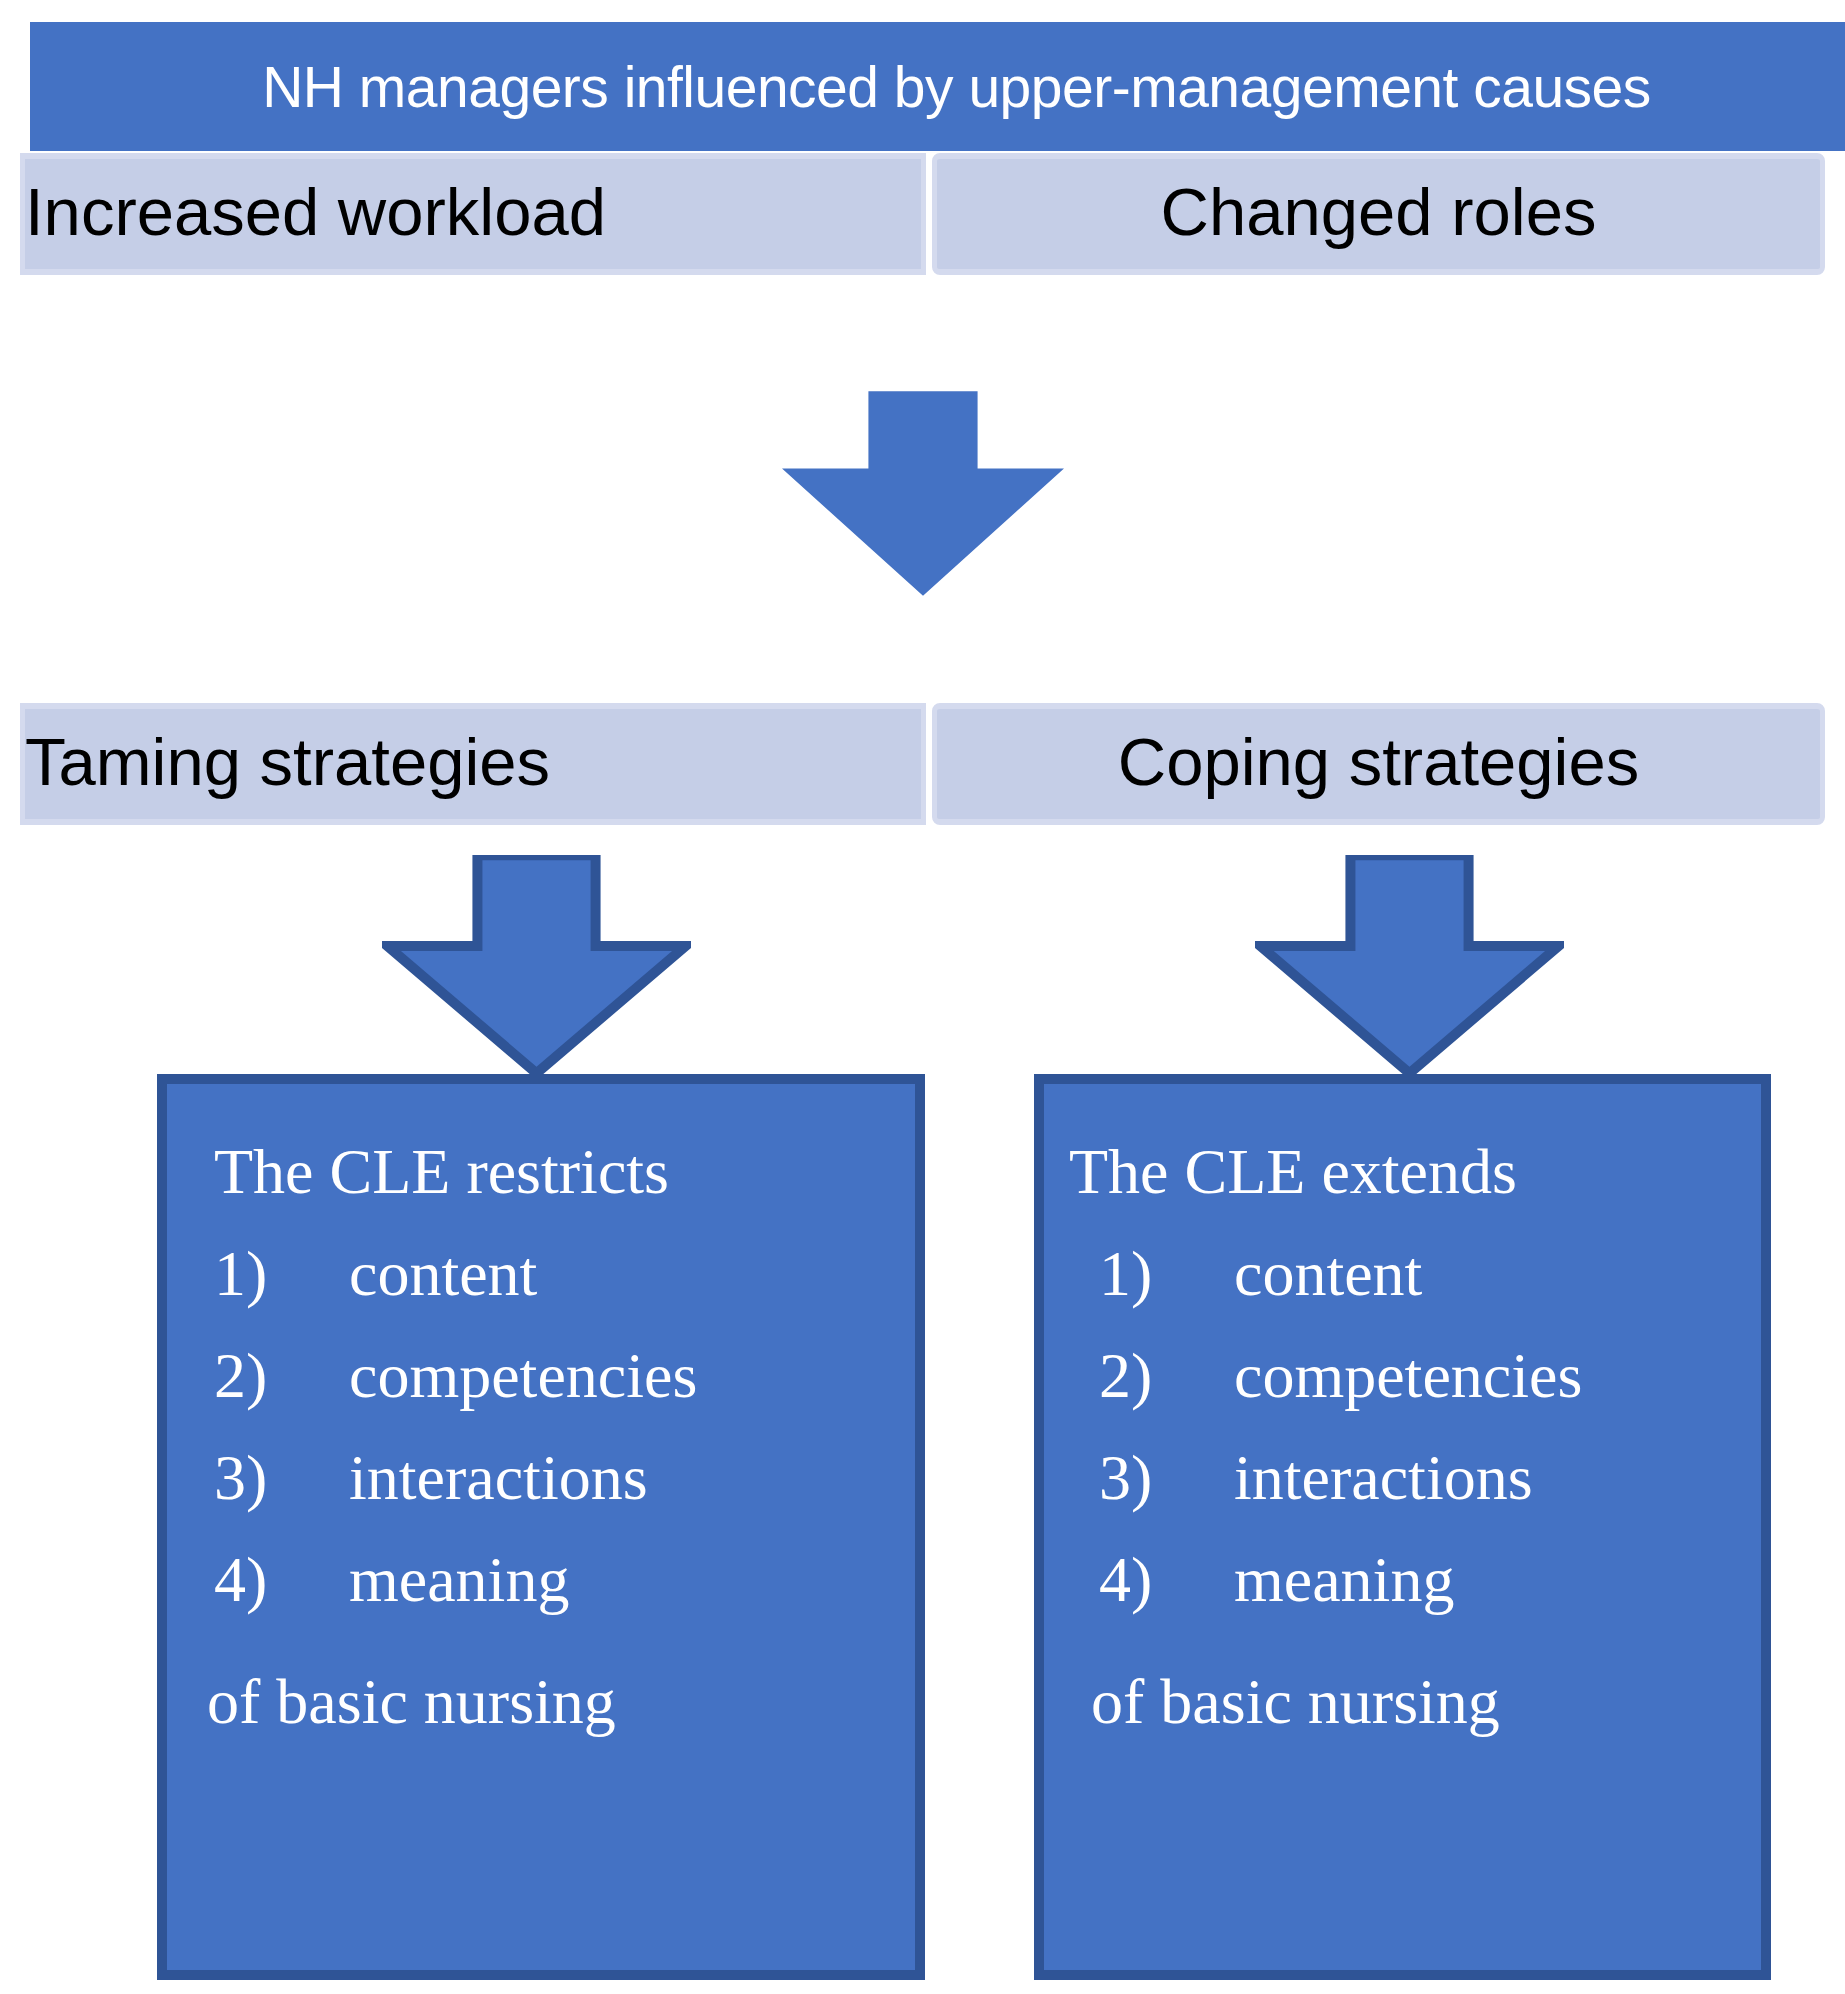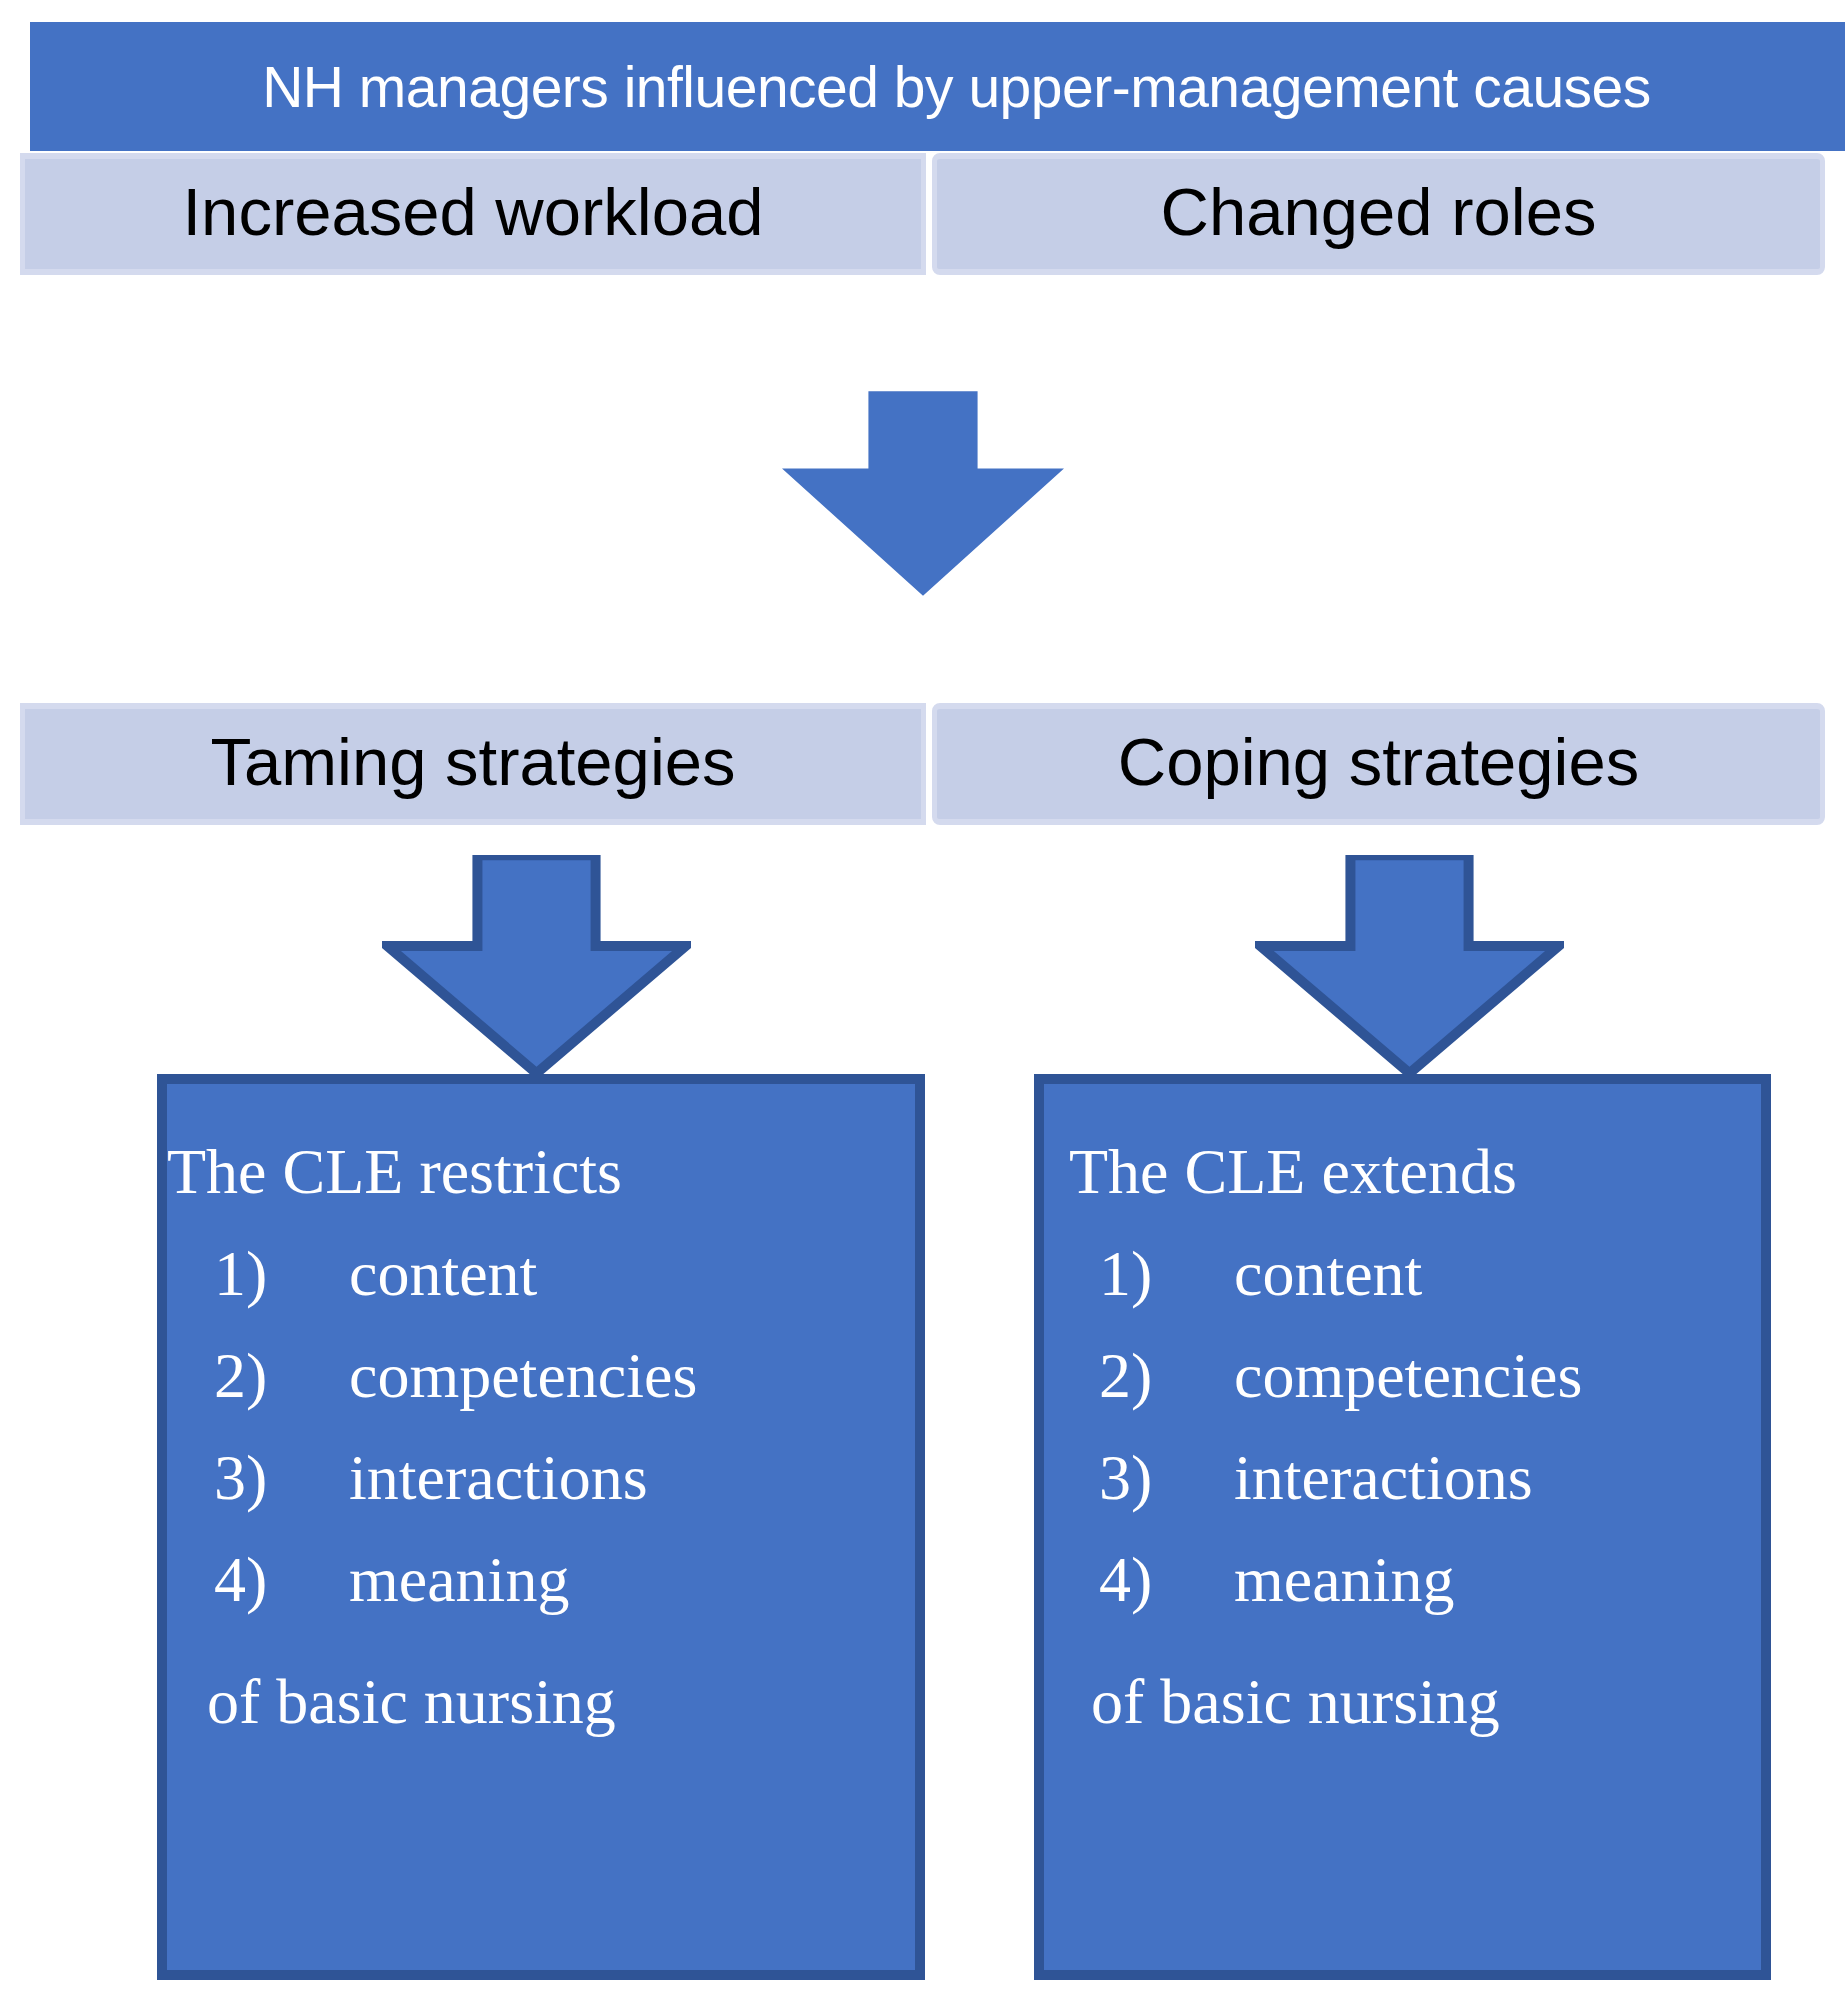--- a/index.html
+++ b/index.html
@@ -52,21 +52,21 @@
     border-right: 5.5px solid #D4DAEE;
     border-bottom: 6.4px solid #D4DAEE;
     box-sizing: border-box;
     display: flex;
     align-items: center;
     color: #000000;
     font-family: "Liberation Sans", sans-serif;
     font-size: 67px;
     white-space: nowrap;
   }
-  .lightcell.left  { left: 0px;   width: 906px; justify-content: center; }
+  .lightcell.left  { left: 0px;   width: 906px; }
   .lightcell.right { left: 912px; width: 893px; justify-content: center; border-radius: 8px; }
 
   .lightcell .cell-label { transform: translateY(-2.7px); }
 
   
   .arrow {
     position: absolute;
     overflow: visible;
   }
 
@@ -80,20 +80,21 @@
     font-family: "Liberation Serif", serif;
     padding: 40px 0 0 0;
   }
   #detailbox-left  { left: 157px;  top: 1074px; width: 768px; height: 906px; }
   #detailbox-right { left: 1034px; top: 1074px; width: 737px; height: 906px; }
 
   .detail-heading {
     font-size: 64px;
     line-height: 1.0;
     margin: 16.4px 0 0 0;
+    padding-left: 47px;
     white-space: nowrap;
   }
   #detailbox-right .detail-heading { padding-left: 25px; }
 
   .detail-list {
     list-style: none;
     margin: 0;
     padding: 0;
   }
   .detail-item {

